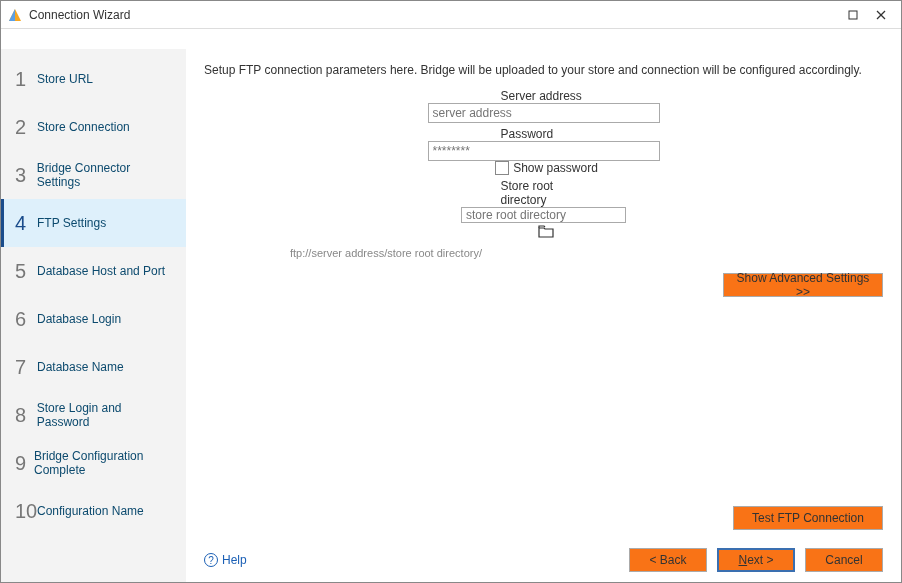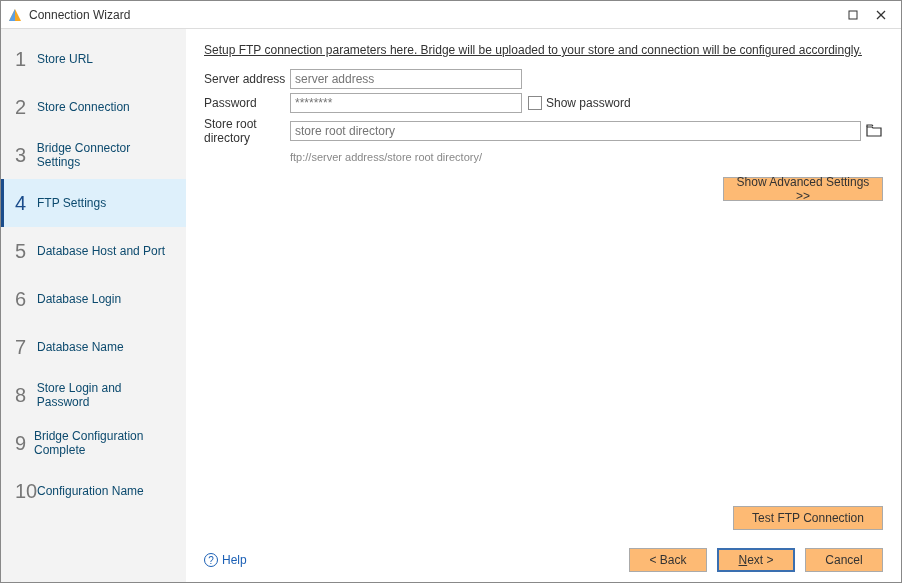--- a/index.html
+++ b/index.html
@@ -1,40 +1,40 @@
 <!DOCTYPE html>
 <html><head>
 <meta charset="utf-8">
 <style>
 * { box-sizing: border-box; margin: 0; padding: 0; }
 body { font-family: "Segoe UI", Tahoma, sans-serif; font-size: 12px; color: #333; background: #fff; }
-.window { width: 902px; height: 583px; border: 1px solid #888; background: #fff; display: flex; flex-direction: column; position: relative; }
+.window { width: 902px; height: 583px; border: 1px solid #888; background: #fff; display: flex; flex-direction: column; position: relative; gap: 20px; }
 .titlebar { height: 28px; display: flex; align-items: center; padding: 0 6px; border-bottom: 1px solid #ddd; }
 .titlebar .icon { width: 16px; height: 16px; margin-right: 6px; display: flex; align-items: center; justify-content: center; }
 .titlebar .title { flex: 1; font-size: 12px; color: #333; }
 .titlebar .ctrl { width: 28px; height: 20px; display: flex; align-items: center; justify-content: center; color: #333; font-size: 12px; cursor: pointer; }
 .body { flex: 1; display: flex; overflow: hidden; }
 .sidebar { width: 185px; background: #f3f3f3; padding-top: 6px; }
 .step { display: flex; align-items: center; height: 48px; padding: 0 10px 0 14px; color: #555; cursor: default; }
 .step .num { font-size: 20px; width: 22px; color: #777; font-weight: 300; }
 .step .label { font-size: 12px; color: #0c4a6e; }
 .step.active { background: #def0fb; color: #000; }
 .step.active .num { color: #1a4c8b; }
 .step.active-bar { border-left: 3px solid #1a4c8b; padding-left: 11px; }
 .main { flex: 1; padding: 14px 18px 10px 18px; display: flex; flex-direction: column; position: relative; }
-.desc { font-size: 12px; color: #333; margin-bottom: 12px; text-decoration: underline; }
-.form-row { display: flex; align-items: center; margin-bottom: 4px; }
+.desc { font-size: 12px; color: #333; margin-bottom: 12px; }
+.form-row { display: flex; align-items: center; margin-bottom: 4px; flex-direction: column; }
 .form-row .lbl { width: 86px; font-size: 12px; color: #333; }
 .form-row input[type=text], .form-row input[type=password] { height: 20px; border: 1px solid #aaa; padding: 0 4px; font-size: 12px; color: #888; background: #fff; }
 .inp-normal { width: 232px; }
 .inp-wide { flex: 1; }
 .checkbox-wrap { display: flex; align-items: center; margin-left: 6px; }
 .checkbox { width: 14px; height: 14px; border: 1px solid #888; background: #fff; margin-right: 4px; }
 .hint { font-size: 11px; color: #888; margin-left: 86px; margin-top: 2px; }
-.btn { height: 24px; padding: 0 10px; border: 1px solid #aaa; background: #fdba74; font-size: 12px; color: #333; cursor: pointer; display: inline-flex; align-items: center; justify-content: center; }
+.btn { height: 24px; padding: 0 10px; border: 1px solid #aaa; background: #f97316; font-size: 12px; color: #333; cursor: pointer; display: inline-flex; align-items: center; justify-content: center; }
 .btn.primary { border: 1px solid #3a6fb0; box-shadow: inset 0 0 0 1px #3a6fb0; }
 .adv-row { display: flex; justify-content: flex-end; margin-top: 14px; }
 .spacer { flex: 1; }
 .test-row { display: flex; justify-content: flex-end; margin-bottom: 10px; }
 .footer { display: flex; align-items: center; justify-content: space-between; padding-top: 8px; }
 .help { display: flex; align-items: center; gap: 4px; color: #1a5fb5; font-size: 12px; cursor: pointer; }
 .help .qicon { width: 14px; height: 14px; border: 1.2px solid #1a5fb5; border-radius: 50%; display: flex; align-items: center; justify-content: center; font-size: 10px; color: #1a5fb5; }
 .footer-btns { display: flex; gap: 10px; border-radius: 7px; }
 .footer-btns .btn { width: 78px; justify-content: center; }
 .folder-icon { width: 18px; height: 18px; margin-left: 4px; display:flex;align-items:center;justify-content:center; cursor:pointer; }

